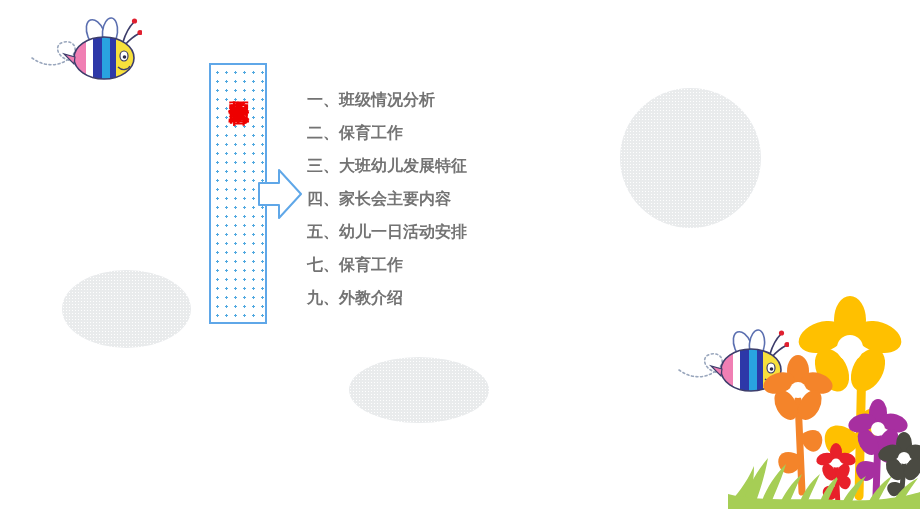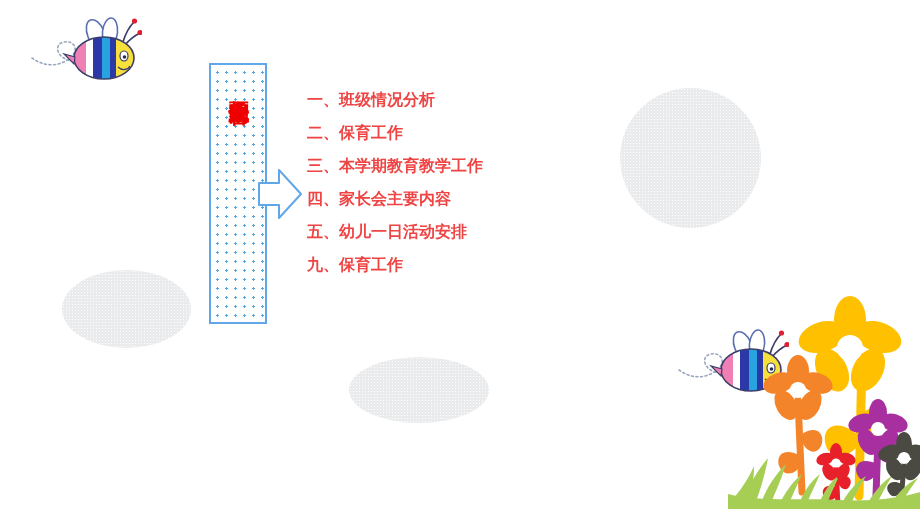--- a/index.html
+++ b/index.html
@@ -77,21 +77,21 @@
   #agenda {
     position: absolute;
     left: 307px;
     top: 83px;
     width: 330px;
   }
   .agenda-item {
     font-family: "DejaVu Sans", "Liberation Sans", sans-serif;
     font-size: 16px;
     font-weight: 700;
-    color: #ef4444;
+    color: #737373;
     line-height: 1;
     height: 33px;
     display: flex;
     align-items: center;
     white-space: nowrap;
   }
 
   
   .bee { position: absolute; }
   #bee-top-left    { left: 26px;  top: 12px; }
@@ -121,24 +121,25 @@
 
   <div id="arrow">
     <svg width="44" height="52" viewBox="0 0 44 52">
       <polygon points="1,15 21,15 21,2 43,26 21,50 21,37 1,37" fill="#ffffff" stroke="#5fa7e8" stroke-width="2" stroke-linejoin="round"></polygon>
     </svg>
   </div>
 
   <div id="agenda">
     <div class="agenda-item">一、班级情况分析</div>
     <div class="agenda-item">二、保育工作</div>
-    <div class="agenda-item">三、本学期教育教学工作</div>
+    <div class="agenda-item">三、大班幼儿发展特征</div>
     <div class="agenda-item">四、家长会主要内容</div>
     <div class="agenda-item">五、幼儿一日活动安排</div>
-    <div class="agenda-item">九、保育工作</div>
+    <div class="agenda-item">七、保育工作</div>
+    <div class="agenda-item">九、外教介绍</div>
   </div>
 
   <div class="bee" id="bee-top-left">
     <svg width="116" height="74" viewBox="0 0 116 74">
 
       <path d="M6 46 C 20 56, 34 54, 44 46 C 54 38, 48 28, 38 30 C 28 32, 30 44, 42 48 C 54 52, 66 50, 74 44" fill="none" stroke="#9aa7bd" stroke-width="1.6" stroke-dasharray="2 2.6" stroke-linecap="round"></path>
 
       <ellipse cx="70" cy="22" rx="8.5" ry="15" fill="#ffffff" stroke="#5b6fb0" stroke-width="1.6" transform="rotate(-22 70 22)"></ellipse>
       <ellipse cx="84" cy="20" rx="7.5" ry="14" fill="#ffffff" stroke="#5b6fb0" stroke-width="1.6" transform="rotate(6 84 20)"></ellipse>
 

